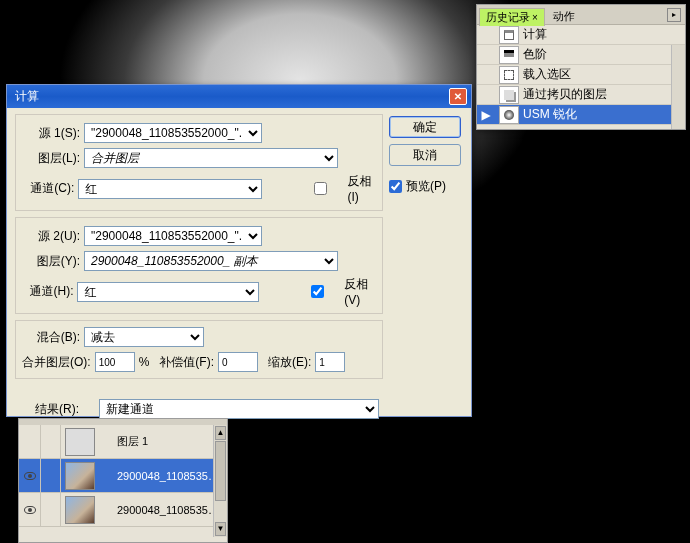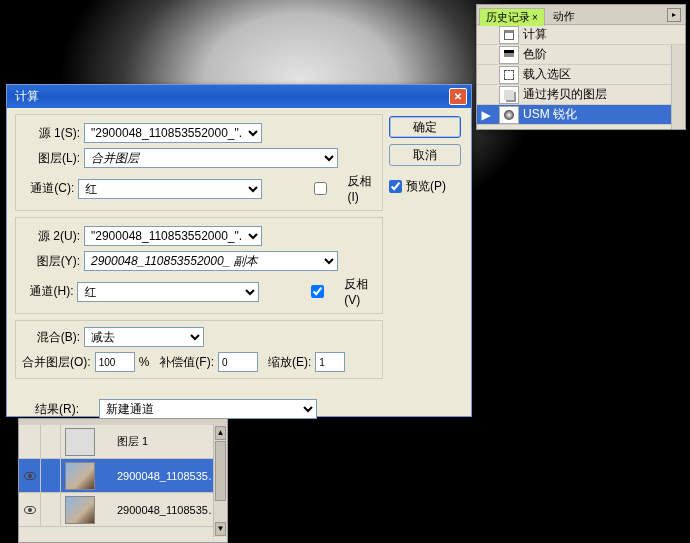--- a/index.html
+++ b/index.html
@@ -41,21 +41,21 @@
   .grp { position: relative; border: 1px solid #cfcabf; margin-bottom: 6px; padding: 8px 6px 6px 6px; width: 368px; }
   .row { display: flex; align-items: center; gap: 4px; margin-bottom: 5px; font-size: 12px; }
   .row:last-child { margin-bottom: 0; }
   .lbl { width: 58px; text-align: right; display: inline-block; }
   select.combo, input.combo {
     height: 20px; border: 1px solid #7f9db9; background: #fff; font-size: 12px; padding: 0 2px;
   }
   .combo-lg { width: 178px; }
   .combo-md { width: 254px; flex: 0 0 254px; font-style: italic; }
   .combo-sm { width: 204px; }
-  .combo-result { width: 218px; }
+  .combo-result { width: 280px; }
   .chk-inline { display: flex; align-items: center; gap: 20px; margin-left: 48px; }
   .chk-inline input { width: 13px; height: 13px; }
   .num { width: 40px; height: 20px; border: 1px solid #7f9db9; text-align: left; padding: 0 3px; font-size: 10px; }
   .result-row { display: flex; align-items: center; gap: 20px; margin-top: 20px; margin-left: 6px; font-size: 12px; }
 
   
   .layers-panel {
     position: absolute; left: 18px; top: 418px; width: 210px; height: 125px;
     background: #e7e3d7; border: 1px solid #9c9c9c; font-size: 11px;
   }

